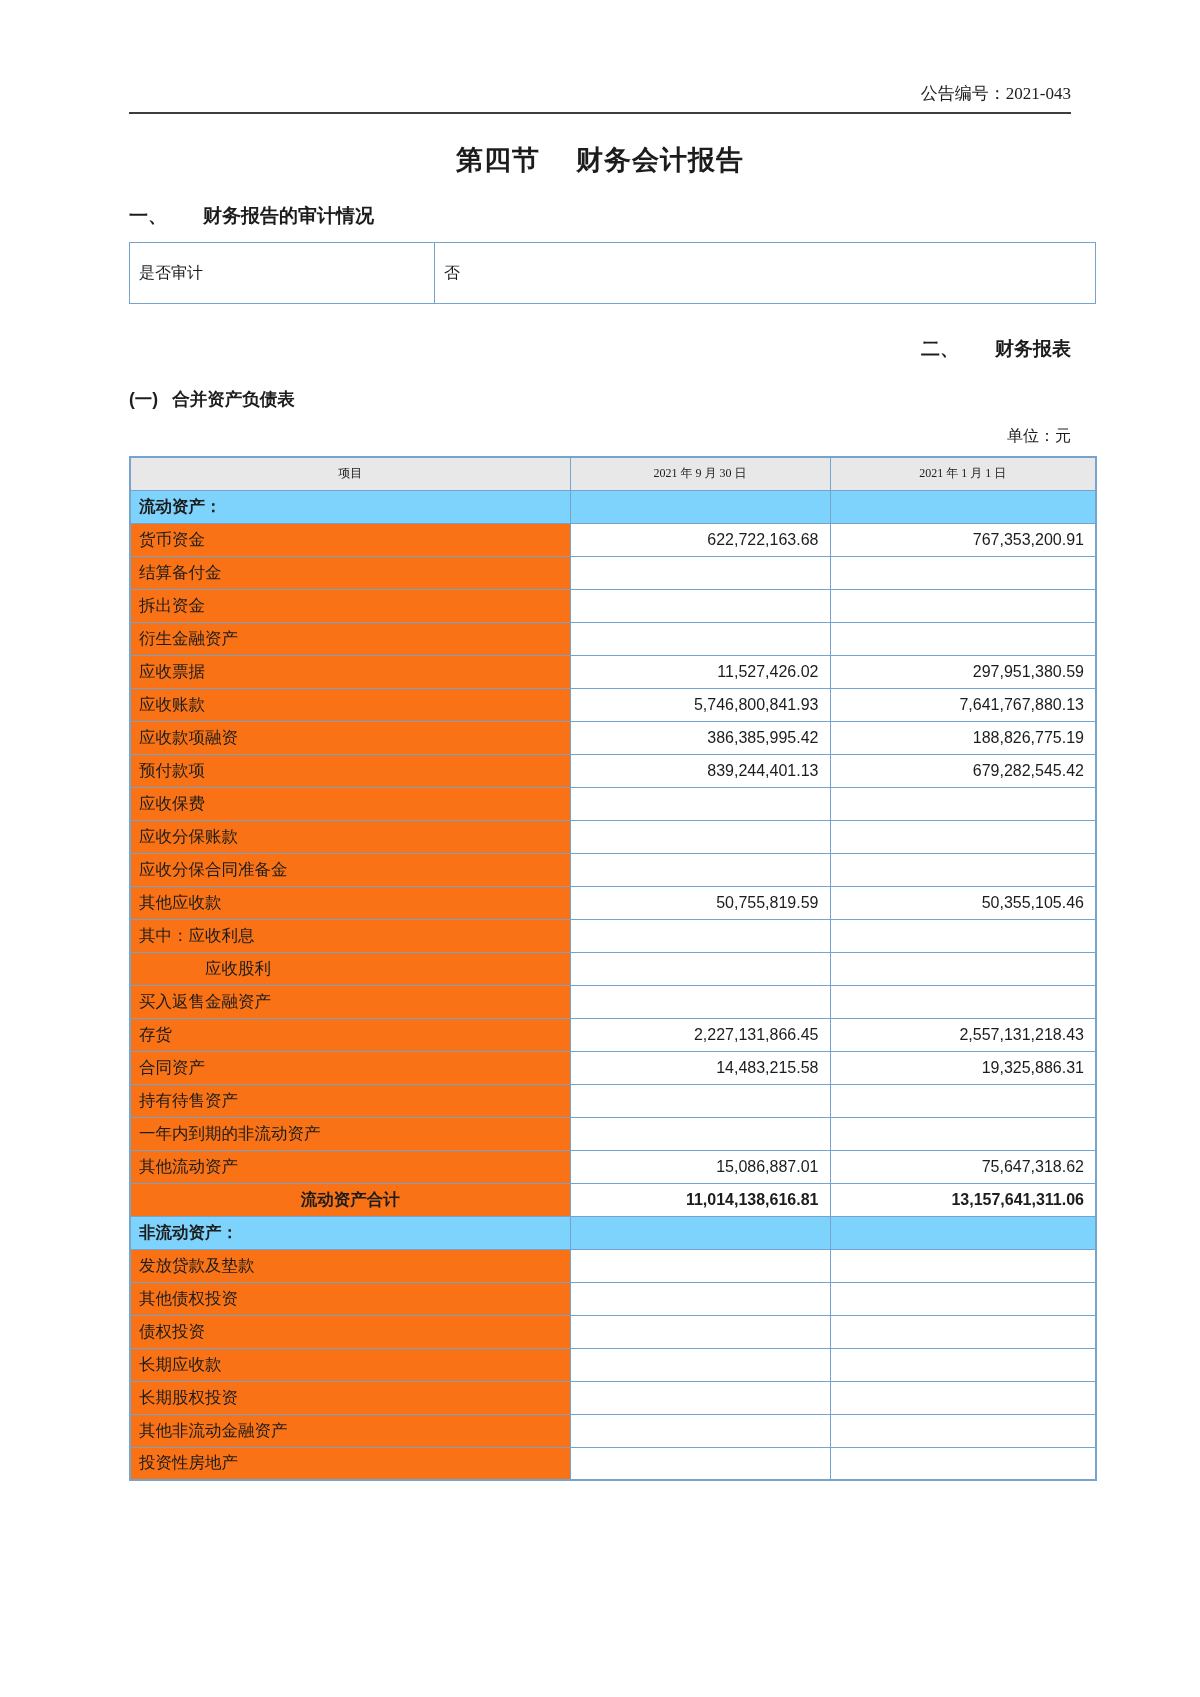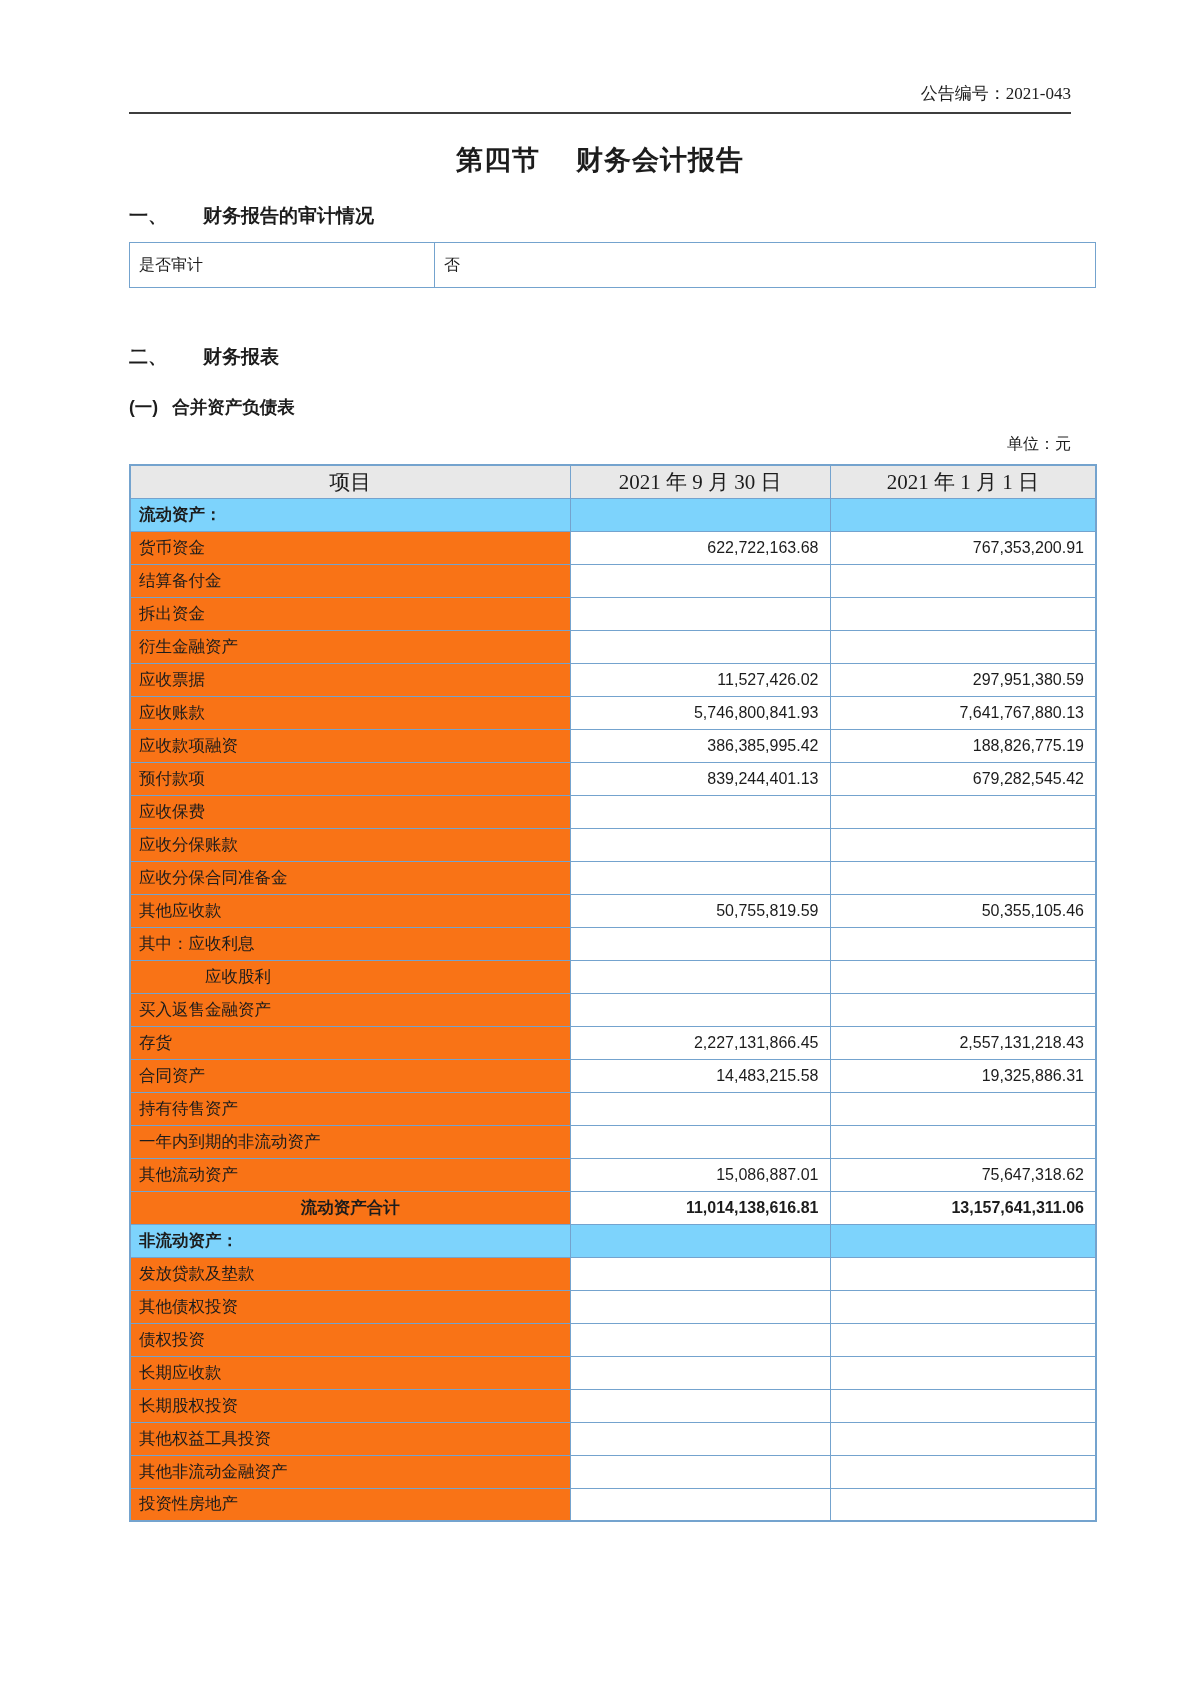--- a/index.html
+++ b/index.html
@@ -45,34 +45,34 @@
   .h2 .h2-title { margin-left: 36px; }
 
   .h3 {
     margin-top: 25px;
     font-family: "Liberation Sans", sans-serif;
     font-weight: 700;
     font-size: 17.5px;
   }
   .h3 .h3-title { margin-left: 14px; }
 
-  .h2.statements { margin-top: 56px; }
+  .h2.statements { margin-top: 32px; text-align: right; }
 
   
   .audit-table {
     margin-top: 13px;
     width: 966px;
     border-collapse: collapse;
     table-layout: fixed;
     font-size: 16px;
   }
   .audit-table td {
     border: 1px solid #74A3CE;
     height: 28px;
-    padding: 8px 9px;
+    padding: 16px 9px;
     background: #ffffff;
   }
 
   .unit-label {
     margin-top: 15px;
     text-align: right;
     font-size: 16px;
   }
 
   
@@ -87,21 +87,21 @@
     border: 1px solid #74A3CE;
     height: 33px;
     box-sizing: border-box;
     overflow: hidden;
     white-space: nowrap;
   }
   .bs-table th {
     background: #E8E8E8;
     font-family: "Liberation Serif", serif;
     font-weight: 400;
-    font-size: 21px;
+    font-size: 12px;
     text-align: center;
   }
   .bs-table td.label {
     background: #f97316;
     padding: 0 8px;
     font-family: "Liberation Serif", serif;
     font-size: 16.5px;
     text-align: left;
   }
   .bs-table td.value {
@@ -312,25 +312,20 @@
           <td class="label">长期应收款</td>
           <td class="value"></td>
           <td class="value"></td>
         </tr>
         <tr>
           <td class="label">长期股权投资</td>
           <td class="value"></td>
           <td class="value"></td>
         </tr>
         <tr>
-          <td class="label">其他权益工具投资</td>
-          <td class="value"></td>
-          <td class="value"></td>
-        </tr>
-        <tr>
           <td class="label">其他非流动金融资产</td>
           <td class="value"></td>
           <td class="value"></td>
         </tr>
         <tr>
           <td class="label">投资性房地产</td>
           <td class="value"></td>
           <td class="value"></td>
         </tr>
       </tbody>

